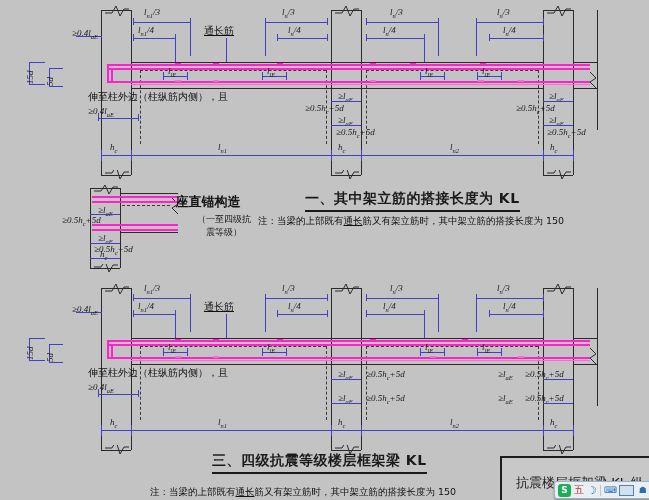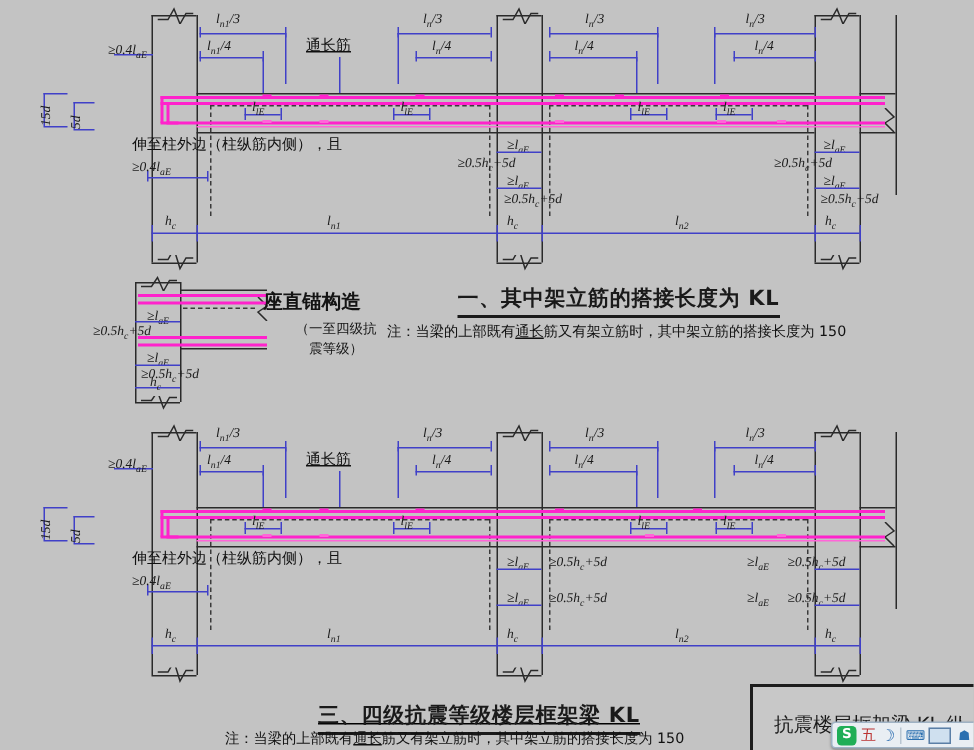--- a/index.html
+++ b/index.html
@@ -494,21 +494,21 @@
     <div class="tick big" style="left:361px;top:425px;"></div>
     <div class="tick big" style="left:543px;top:425px;"></div>
     <div class="tick big" style="left:573px;top:425px;"></div>
     <div class="t dimtxt" style="left:110px;top:418px;"><i>h</i><sub>c</sub></div>
     <div class="t dimtxt" style="left:338px;top:418px;"><i>h</i><sub>c</sub></div>
     <div class="t dimtxt" style="left:550px;top:418px;"><i>h</i><sub>c</sub></div>
     <div class="t dimtxt" style="left:218px;top:418px;"><i>l</i><sub>n1</sub></div>
     <div class="t dimtxt" style="left:450px;top:418px;"><i>l</i><sub>n2</sub></div>
   </div>
 
-  <div class="abs" style="left:212px;top:468px;text-decoration:underline;">
+  <div class="abs" style="left:212px;top:452px;">
     <div class="title">三、四级抗震等级楼层框架梁 KL</div>
   </div>
   <div class="abs" style="left:150px;top:486px;">
     <div class="subtitle-note">注：当梁的上部既有<span class="u">通长</span>筋又有架立筋时，其中架立筋的搭接长度为 150</div>
   </div>
 
   <div class="panel" style="left:500px;top:456px;width:149px;height:46px;">
     <div class="panel-txt" style="left:14px;top:16px;">抗震楼层框架梁 KL 纵</div>
   </div>
 

